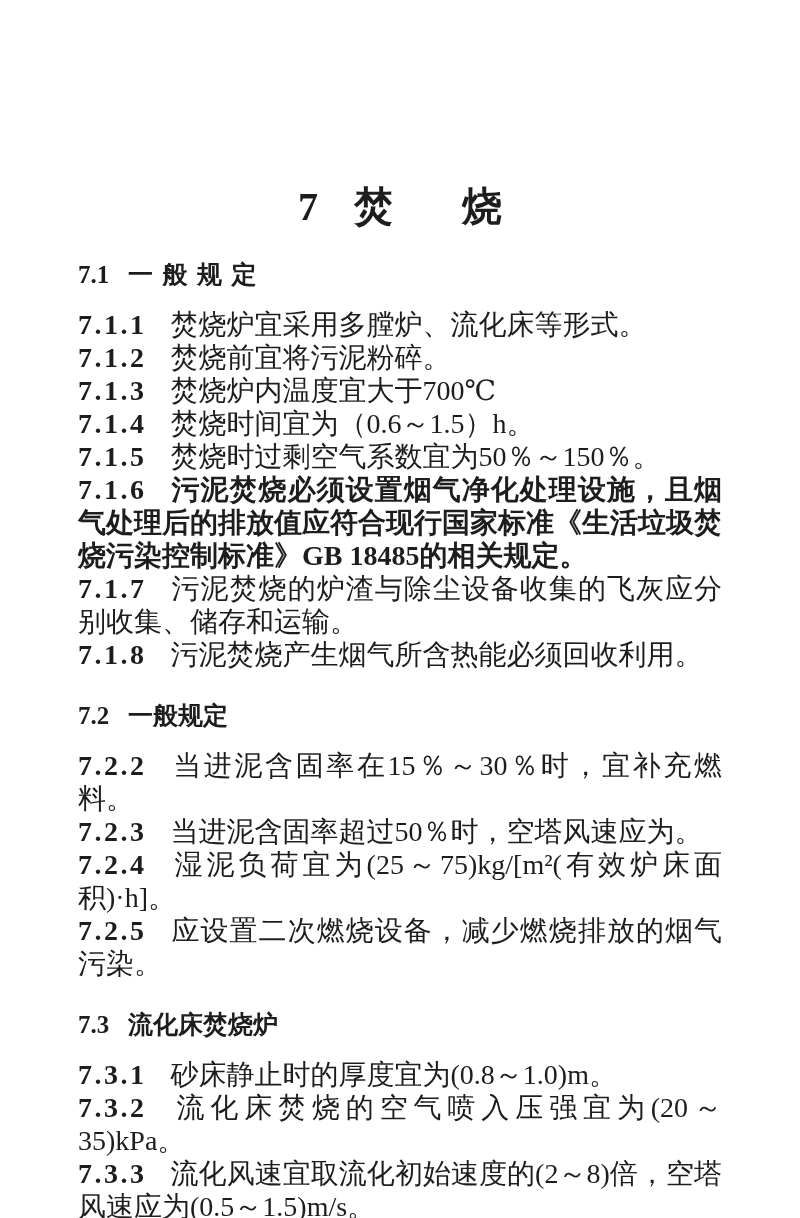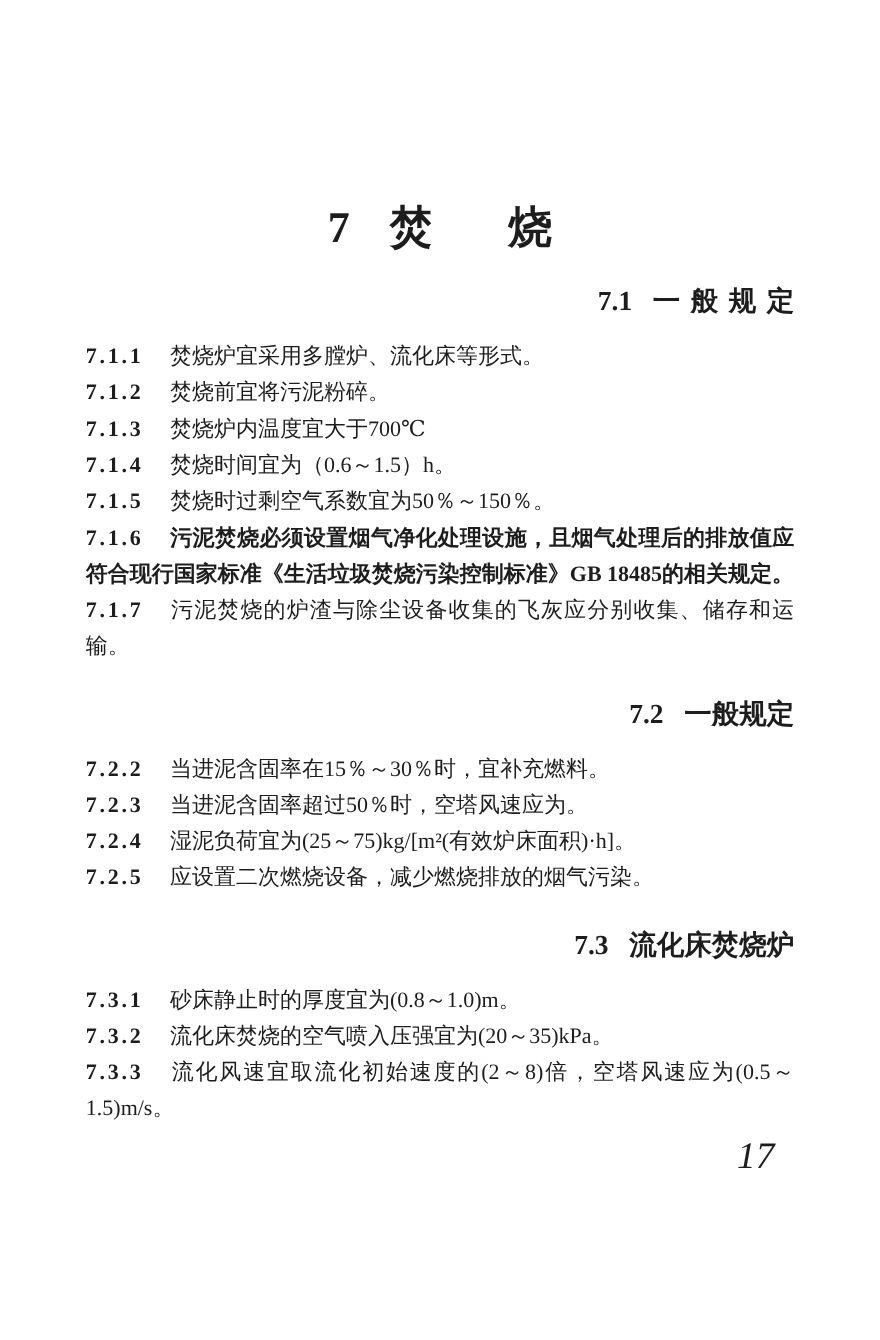--- a/index.html
+++ b/index.html
@@ -32,36 +32,36 @@
   }
   h1.chapter-title .ch-text {
     letter-spacing: 1.7em;
     margin-right: -1.7em;
   }
   h2.section-heading {
     margin: 30px 0 0 0;
     font-size: 25px;
     line-height: 30px;
     font-weight: bold;
-    text-align: right;
+    text-align: left;
     white-space: nowrap;
   }
   h2.section-heading .sec-num {
     margin-right: 0.75em;
   }
   h2.section-heading.spread .sec-title {
     letter-spacing: 0.38em;
     margin-right: -0.38em;
   }
   .clauses {
     margin-top: 18px;
   }
   p.clause {
     margin: 0;
-    font-size: 20px;
+    font-size: 28px;
     line-height: 33px;
     text-align: justify;
   }
   p.clause .clause-num {
     font-weight: bold;
     letter-spacing: 2.5px;
     margin-right: 24px;
   }
   p.clause.emph .clause-text {
     font-weight: bold;
@@ -88,20 +88,21 @@
     <span class="sec-num">7.1</span><span class="sec-title">一般规定</span>
   </h2>
   <div class="clauses">
     <p class="clause"><span class="clause-num">7.1.1</span><span class="clause-text">焚烧炉宜采用多膛炉、流化床等形式。</span></p>
     <p class="clause"><span class="clause-num">7.1.2</span><span class="clause-text">焚烧前宜将污泥粉碎。</span></p>
     <p class="clause"><span class="clause-num">7.1.3</span><span class="clause-text">焚烧炉内温度宜大于700℃</span></p>
     <p class="clause"><span class="clause-num">7.1.4</span><span class="clause-text">焚烧时间宜为（0.6～1.5）h。</span></p>
     <p class="clause"><span class="clause-num">7.1.5</span><span class="clause-text">焚烧时过剩空气系数宜为50％～150％。</span></p>
     <p class="clause emph"><span class="clause-num">7.1.6</span><span class="clause-text">污泥焚烧必须设置烟气净化处理设施，且烟气处理后的排放值应符合现行国家标准《生活垃圾焚烧污染控制标准》GB 18485的相关规定。</span></p>
     <p class="clause"><span class="clause-num">7.1.7</span><span class="clause-text">污泥焚烧的炉渣与除尘设备收集的飞灰应分别收集、储存和运输。</span></p>
+    <p class="clause"><span class="clause-num">7.1.8</span><span class="clause-text">污泥焚烧产生烟气所含热能必须回收利用。</span></p>
   </div>
 
   <h2 class="section-heading">
     <span class="sec-num">7.2</span><span class="sec-title">一般规定</span>
   </h2>
   <div class="clauses">
     <p class="clause"><span class="clause-num">7.2.2</span><span class="clause-text">当进泥含固率在15％～30％时，宜补充燃料。</span></p>
     <p class="clause"><span class="clause-num">7.2.3</span><span class="clause-text">当进泥含固率超过50％时，空塔风速应为。</span></p>
     <p class="clause"><span class="clause-num">7.2.4</span><span class="clause-text">湿泥负荷宜为(25～75)kg/[m²(有效炉床面积)·h]。</span></p>
     <p class="clause"><span class="clause-num">7.2.5</span><span class="clause-text">应设置二次燃烧设备，减少燃烧排放的烟气污染。</span></p>

